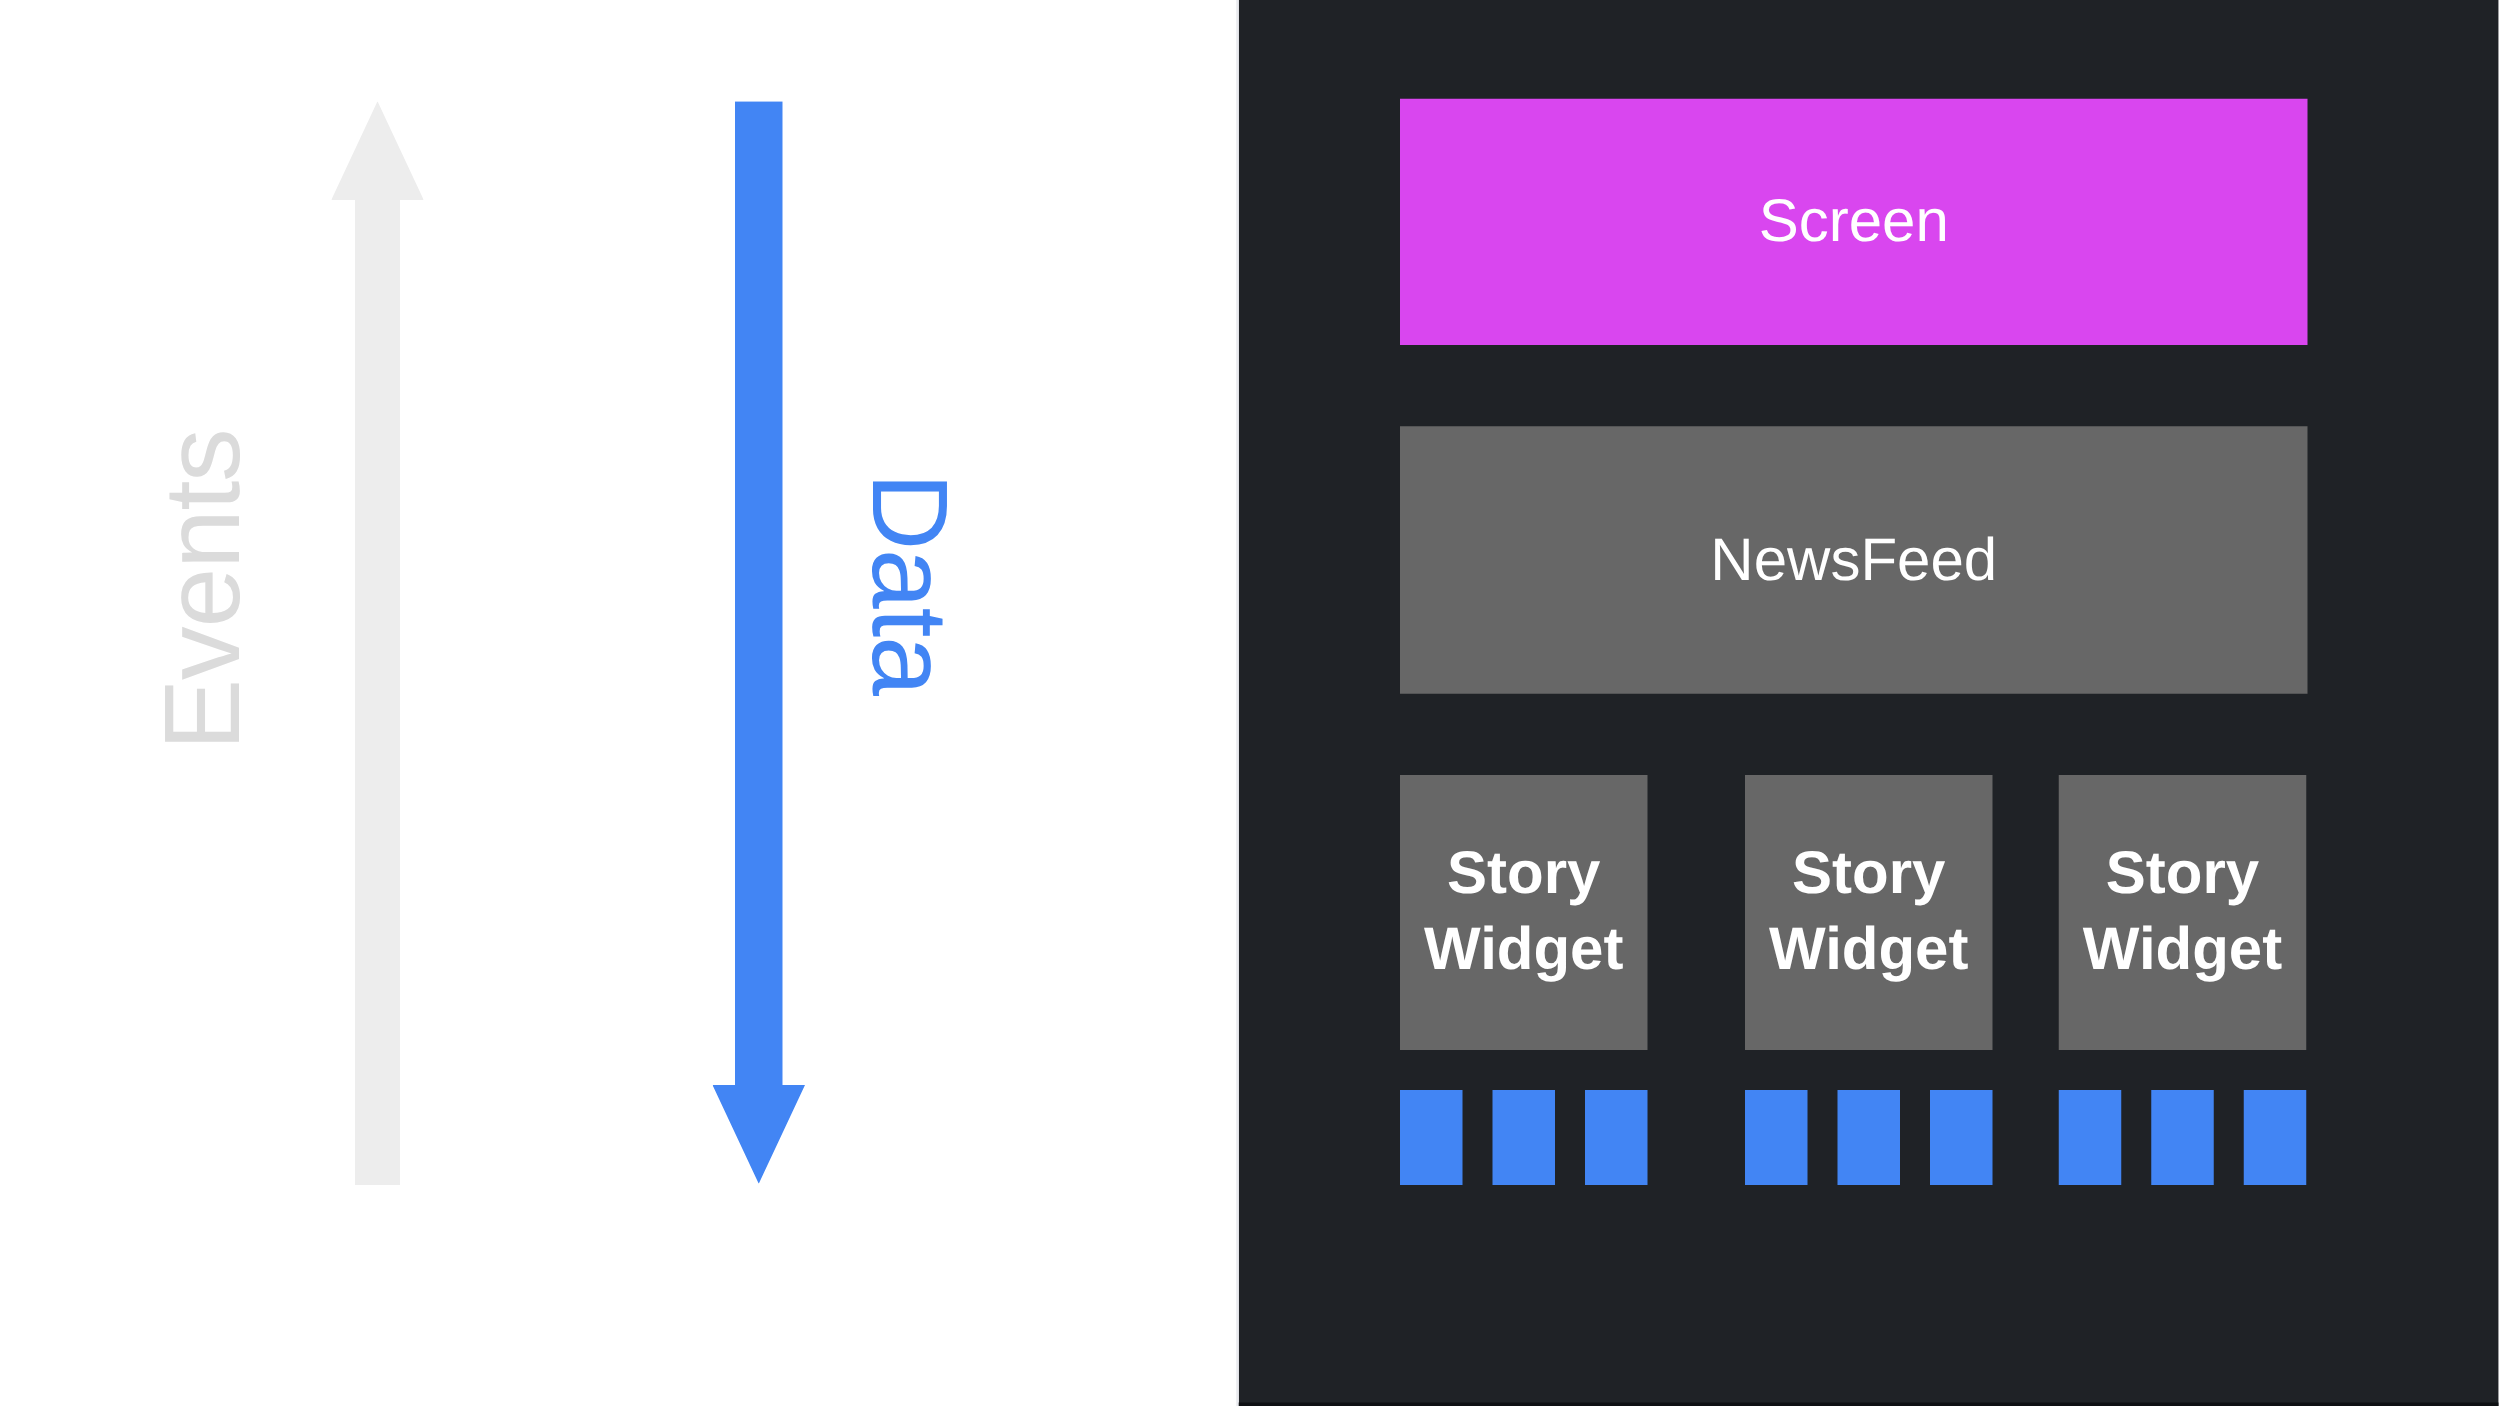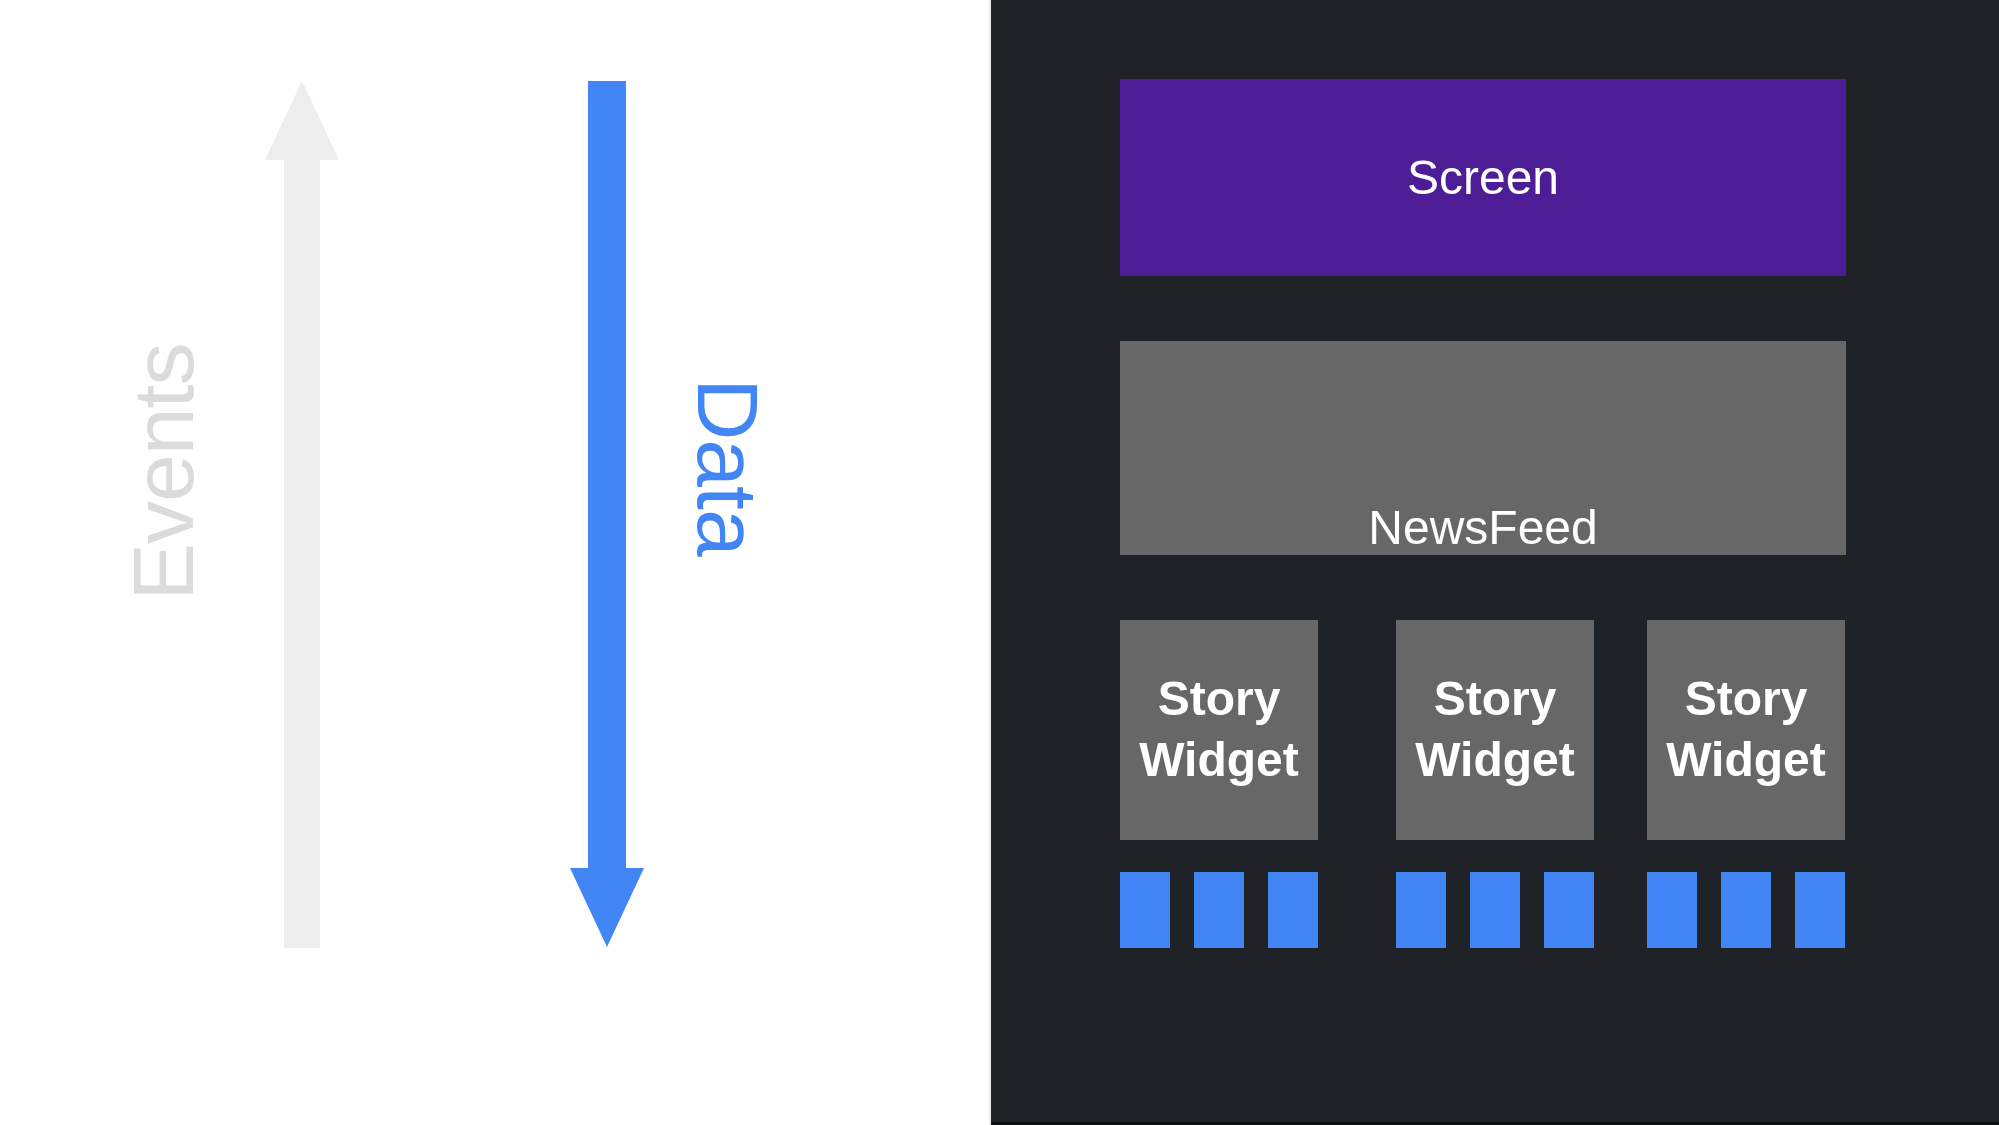--- a/index.html
+++ b/index.html
@@ -54,25 +54,25 @@
     <div class="arrow arrow-up" style="background-color: rgb(237, 237, 237);"></div>
     <div class="side-label label-events" style="color: rgb(219, 219, 219);">Events</div>
 
     <div class="arrow arrow-down" style="background-color: rgb(66, 133, 244);"></div>
     <div class="side-label label-data" style="color: rgb(66, 133, 244);">Data</div>
   </div>
 
   <div class="right-panel" style="background-color: rgb(31, 34, 38);">
     <div class="divider" style="background-color: rgb(233, 234, 238);"></div>
 
-    <div class="box box-screen" style="background-color: #4c1d95; text-align: center;">
+    <div class="box box-screen" style="background-color: #d946ef; text-align: center;">
       <span style="color: rgb(255, 255, 255);">Screen</span>
     </div>
 
-    <div class="box box-newsfeed" style="background-color: rgb(103, 103, 103); align-items: flex-end;">
+    <div class="box box-newsfeed" style="background-color: rgb(103, 103, 103);">
       <span style="color: rgb(255, 255, 255);">NewsFeed</span>
     </div>
 
     <div class="box box-story story-1" style="background-color: rgb(103, 103, 103);">
       <span style="color: rgb(255, 255, 255);">Story Widget</span>
     </div>
     <div class="box box-story story-2" style="background-color: rgb(103, 103, 103);">
       <span style="color: rgb(255, 255, 255);">Story Widget</span>
     </div>
     <div class="box box-story story-3" style="background-color: rgb(103, 103, 103);">

